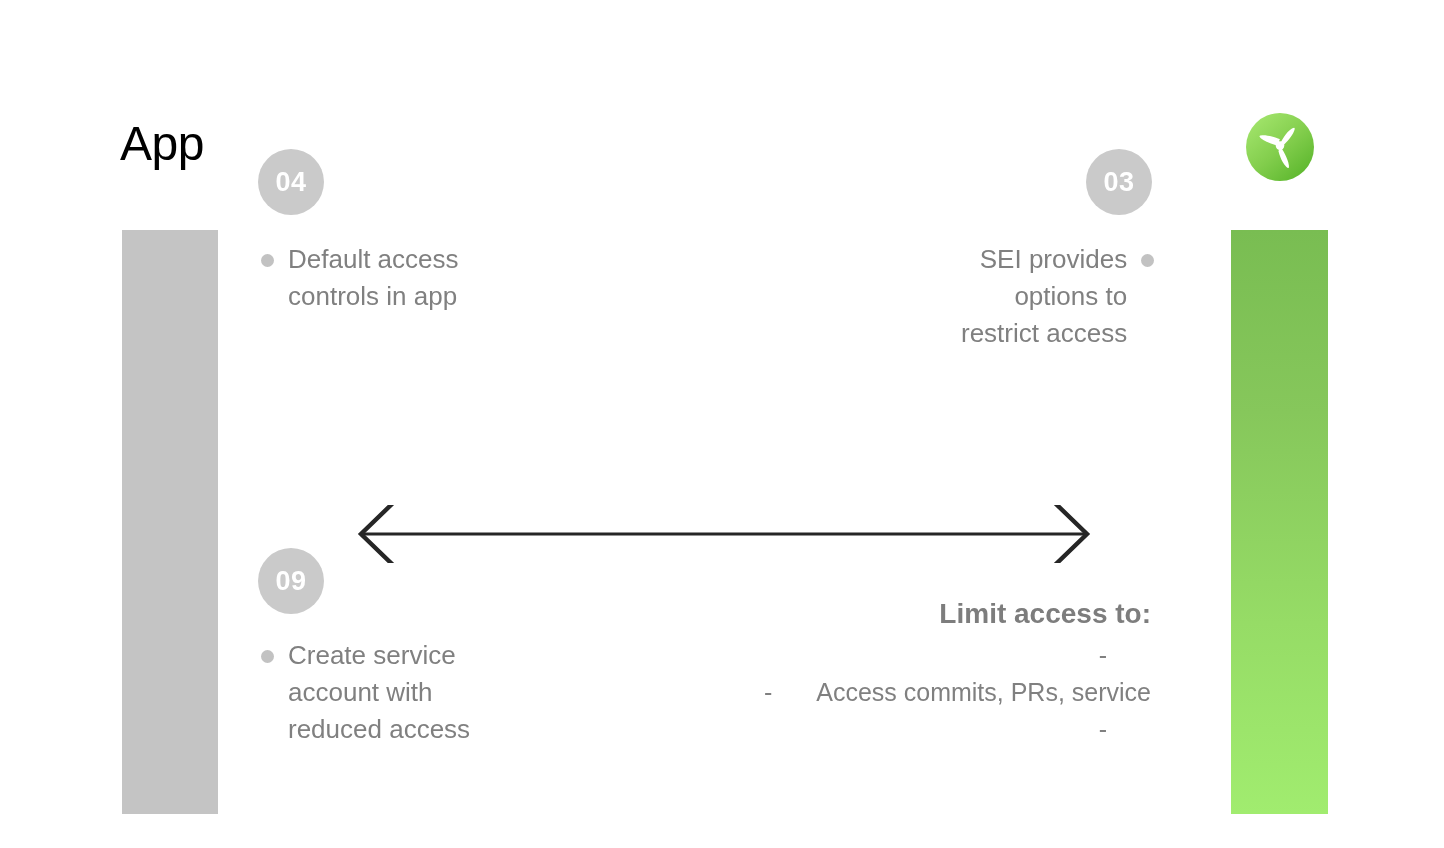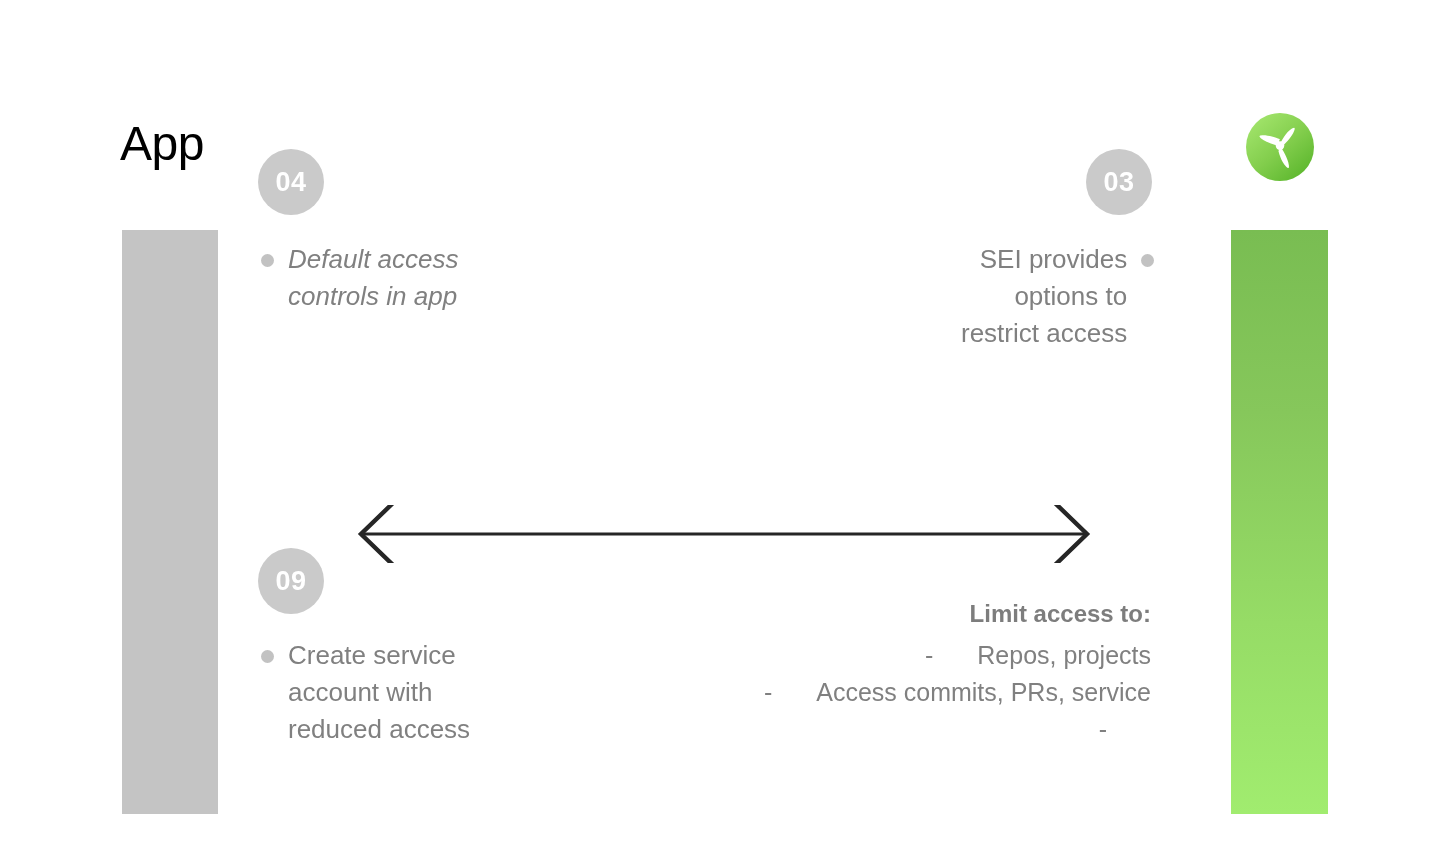--- a/index.html
+++ b/index.html
@@ -89,21 +89,21 @@
     width: 13px;
     height: 13px;
     border-radius: 50%;
     background: #c2c2c2;
     flex: 0 0 13px;
     margin-top: 13px;
   }
   .bullet-text { white-space: pre-line; }
 
   #block-01 { left: 261px; top: 241px; }
-  #block-01 .bullet-text { margin-left: 14px; text-align: left; font-style: italic; }
+  #block-01 .bullet-text { margin-left: 14px; text-align: left; }
 
   #block-02 { left: 261px; top: 637px; }
   #block-02 .bullet-text { margin-left: 14px; text-align: left; }
 
   #block-03 { left: 961px; top: 241px; }
   #block-03 .bullet-text { margin-right: 14px; text-align: right; }
 
   
   #range-arrow {
     position: absolute;
@@ -119,21 +119,21 @@
     left: 600px;
     top: 595px;
     width: 551px;
     text-align: right;
     color: #808080;
     font-size: 25px;
     line-height: 37px;
   }
   #limit-access-heading {
     font-weight: 700;
-    font-size: 24px;
+    font-size: 28px;
     color: #7d7d7d;
     margin-bottom: 5px;
   }
   .limit-item {
     display: flex;
     justify-content: flex-end;
     align-items: baseline;
     white-space: nowrap;
   }
   .limit-dash { margin-right: 44px; }
@@ -200,21 +200,20 @@
       <polyline points="44,-1 13,29 44,59" fill="none" stroke="#262626" stroke-width="4.4" stroke-linecap="square" stroke-linejoin="miter"></polyline>
       <polyline points="708,-1 739,29 708,59" fill="none" stroke="#262626" stroke-width="4.4" stroke-linecap="square" stroke-linejoin="miter"></polyline>
     </svg>
   </div>
 
   <div id="limit-access">
     <div id="limit-access-heading">Limit access to:</div>
 
     <div class="limit-item">
       <span class="limit-dash">-</span>
-      <span>Repos, projects</span>
     </div>
 
     <div class="limit-item">
       <span class="limit-dash">-</span>
       <span>Access commits, PRs, service</span>
     </div>
 
     <div class="limit-item">
       <span class="limit-dash">-</span>
     </div>

